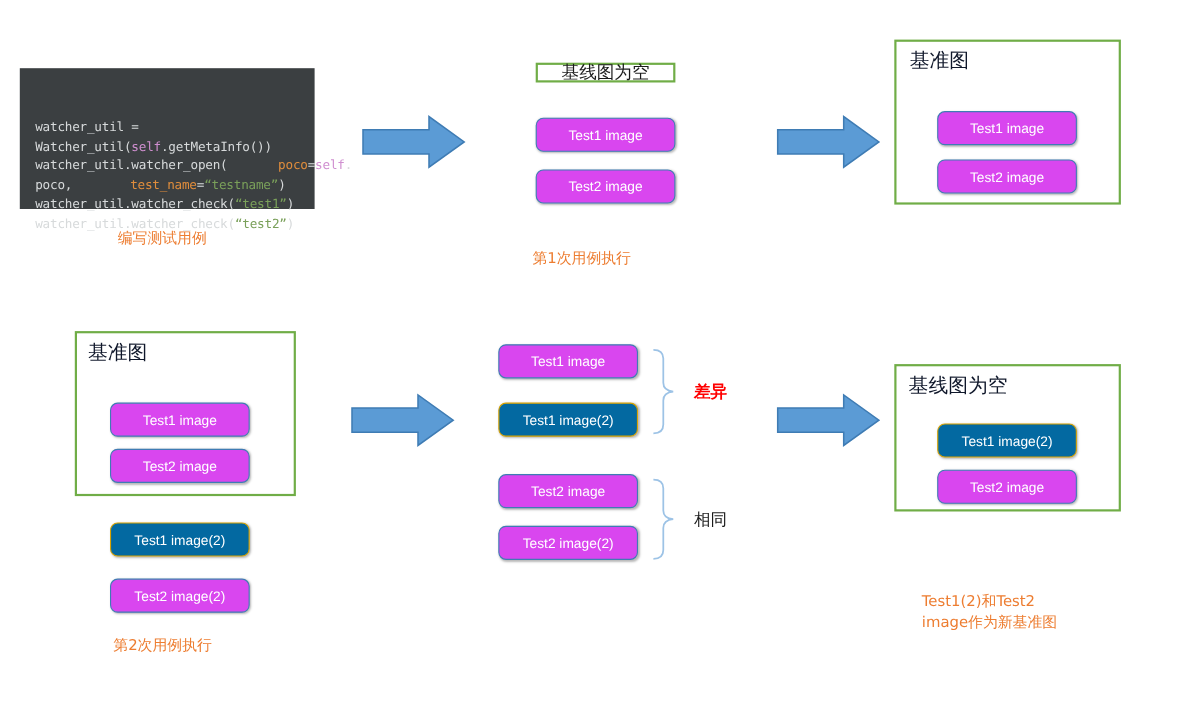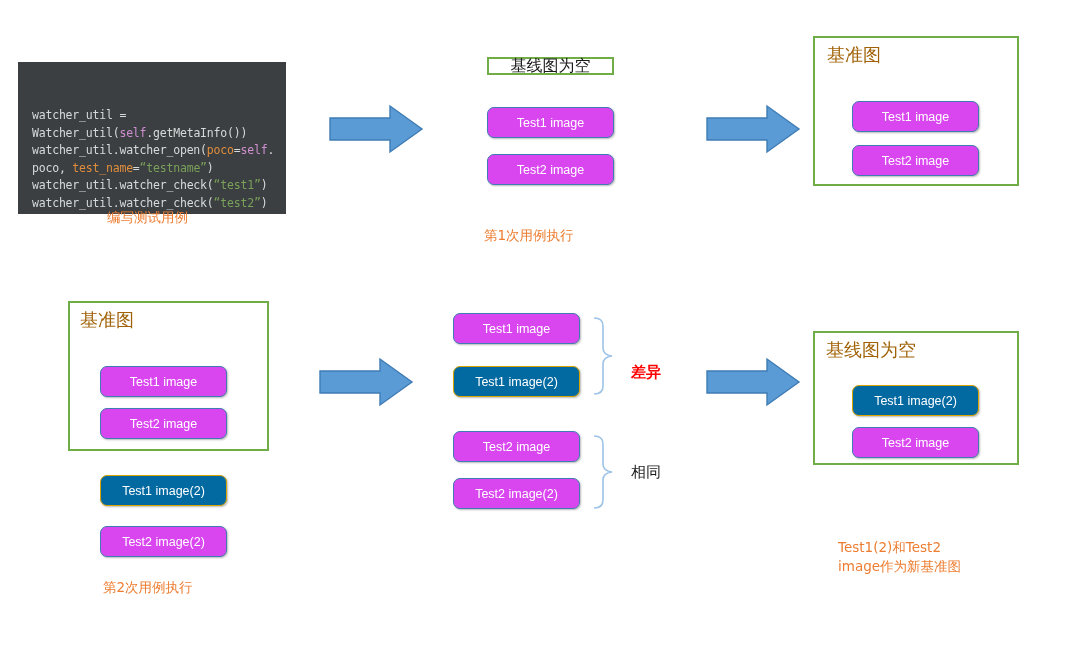--- a/index.html
+++ b/index.html
@@ -28,21 +28,21 @@
     padding: 10px 12px 12px 14px;
     box-sizing: border-box;
     font-family: "DejaVu Sans Mono", "Liberation Mono", monospace;
     font-size: 11.5px;
     line-height: 17.5px;
     color: #d7dadb;
     white-space: pre;
     letter-spacing: -0.2px;
   }
   .tok-self { color: #d08fd0; }
-  .tok-kw   { color: #e08d3c; }
+  .tok-kw   { color: #e08d3c; margin-left: 46px; }
   .tok-str  { color: #7aa05a; }
   .tok-plain{ color: #d7dadb; }
 
   
   .pill {
     box-sizing: border-box;
     border-radius: 7px;
     display: flex;
     align-items: center;
     justify-content: center;
@@ -56,21 +56,21 @@
 
   
   .greenbox {
     box-sizing: border-box;
     border: 2px solid #70ad47;
     background: #ffffff;
   }
   .greenbox-title {
     position: absolute;
     font-size: 18px;
-    color: #a16207;
+    color: #0f172a;
     font-family: "DejaVu Sans", "Liberation Sans", sans-serif;
   }
 
   
   .labelbox {
     box-sizing: border-box;
     border: 2px solid #70ad47;
     background: #ffffff;
     display: flex;
     align-items: center;
@@ -100,21 +100,21 @@
   .annot.red   { color: #ff0000; font-weight: bold; }
   .annot.black { color: #1a1a1a; }
 
   svg { display: block; }
 </style>
 </head>
 <body>
 
 <div class="canvas">
 
-  <div class="abs code-block" style="left:18px; top:62px; width:268px; height:152px;">
+  <div class="abs code-block" style="left:18px; top:62px; width:268px; height:128px;">
     <div id="code-host"><div><span class="tok-plain">watcher_util =</span></div><div><span class="tok-plain">Watcher_util(</span><span class="tok-self">self</span><span class="tok-plain">.getMetaInfo())</span></div><div><span class="tok-plain">watcher_util.watcher_open(</span><span class="tok-kw">poco</span><span class="tok-plain">=</span><span class="tok-self">self</span><span class="tok-plain">.</span></div><div><span class="tok-plain">poco, </span><span class="tok-kw">test_name</span><span class="tok-plain">=</span><span class="tok-str">“testname”</span><span class="tok-plain">)</span></div><div><span class="tok-plain">watcher_util.watcher_check(</span><span class="tok-str">“test1”</span><span class="tok-plain">)</span></div><div><span class="tok-plain">watcher_util.watcher_check(</span><span class="tok-str">“test2”</span><span class="tok-plain">)</span></div></div>
   </div>
 
   <div class="abs caption" style="left:107px; top:208px;">编写测试用例</div>
 
   <div class="abs" style="left:328px; top:104px; width:96px; height:50px;">
     <svg width="96" height="50" viewBox="0 0 96 50">
       <polygon points="2,14 62,14 62,2 94,25 62,48 62,36 2,36" fill="#5b9bd5" stroke="#3f7cb4" stroke-width="1.4"></polygon>
     </svg>
   </div>
@@ -179,21 +179,21 @@
   </div>
   <div class="abs pill orange" style="left:453px; top:366px; width:127px; height:31px;">
     <span>Test1 image(2)</span>
   </div>
 
   <div class="abs" style="left:592px; top:315px; width:30px; height:82px;">
     <svg width="30" height="82" viewBox="0 0 30 82">
       <path d="M2,3 Q11,3 11,11 L11,33 Q11,40 20,41 Q11,42 11,49 L11,71 Q11,79 2,79" fill="none" stroke="#9dc3e6" stroke-width="1.6"></path>
     </svg>
   </div>
-  <div class="abs annot red" style="left:631px; top:347px;margin-top:16px;">差异</div>
+  <div class="abs annot red" style="left:631px; top:347px;">差异</div>
 
   <div class="abs pill blue" style="left:453px; top:431px; width:127px; height:31px;">
     <span>Test2 image</span>
   </div>
   <div class="abs pill blue" style="left:453px; top:478px; width:127px; height:31px;">
     <span>Test2 image(2)</span>
   </div>
 
   <div class="abs" style="left:592px; top:433px; width:30px; height:78px;">
     <svg width="30" height="78" viewBox="0 0 30 78">

